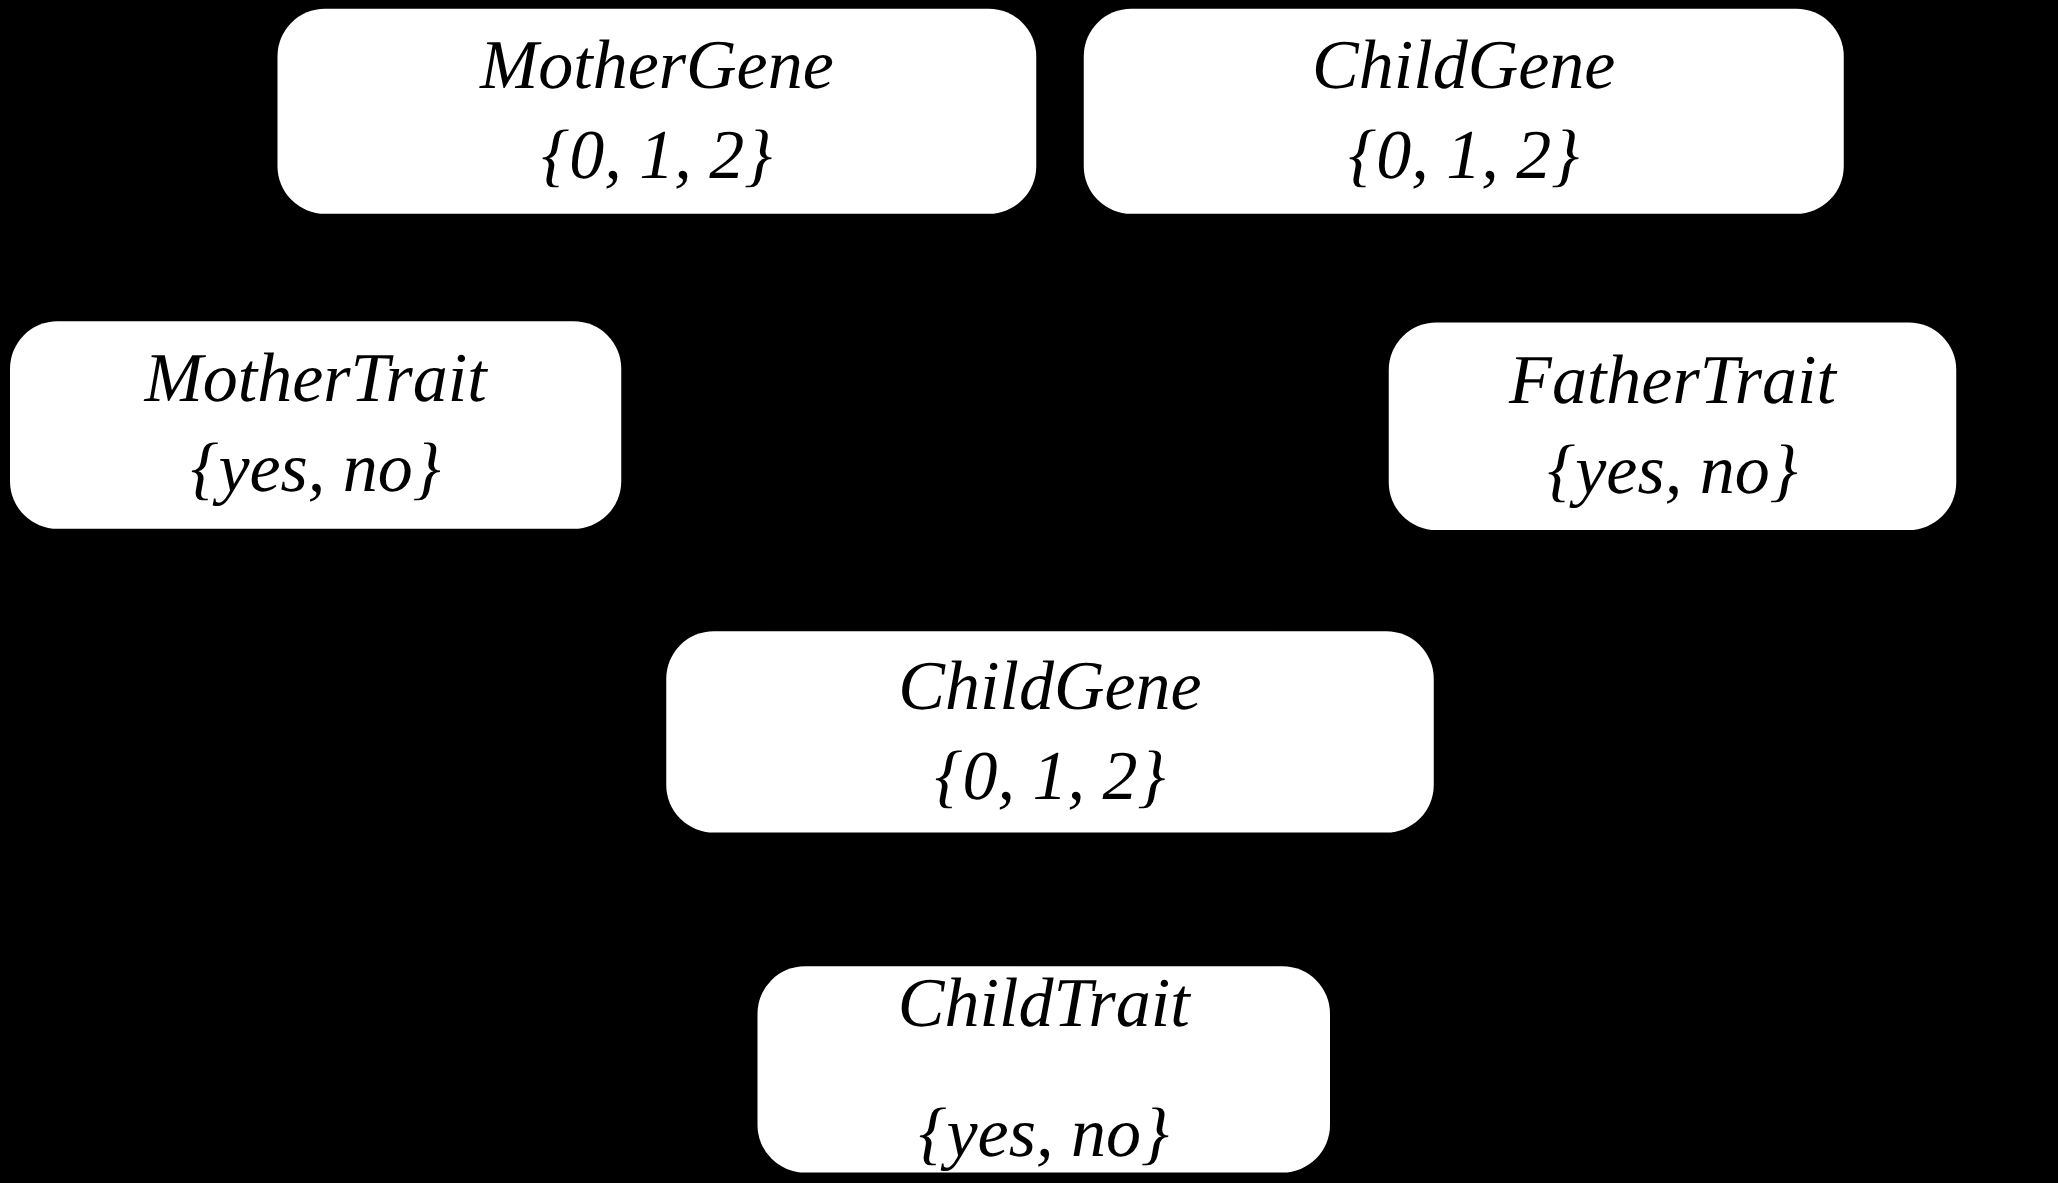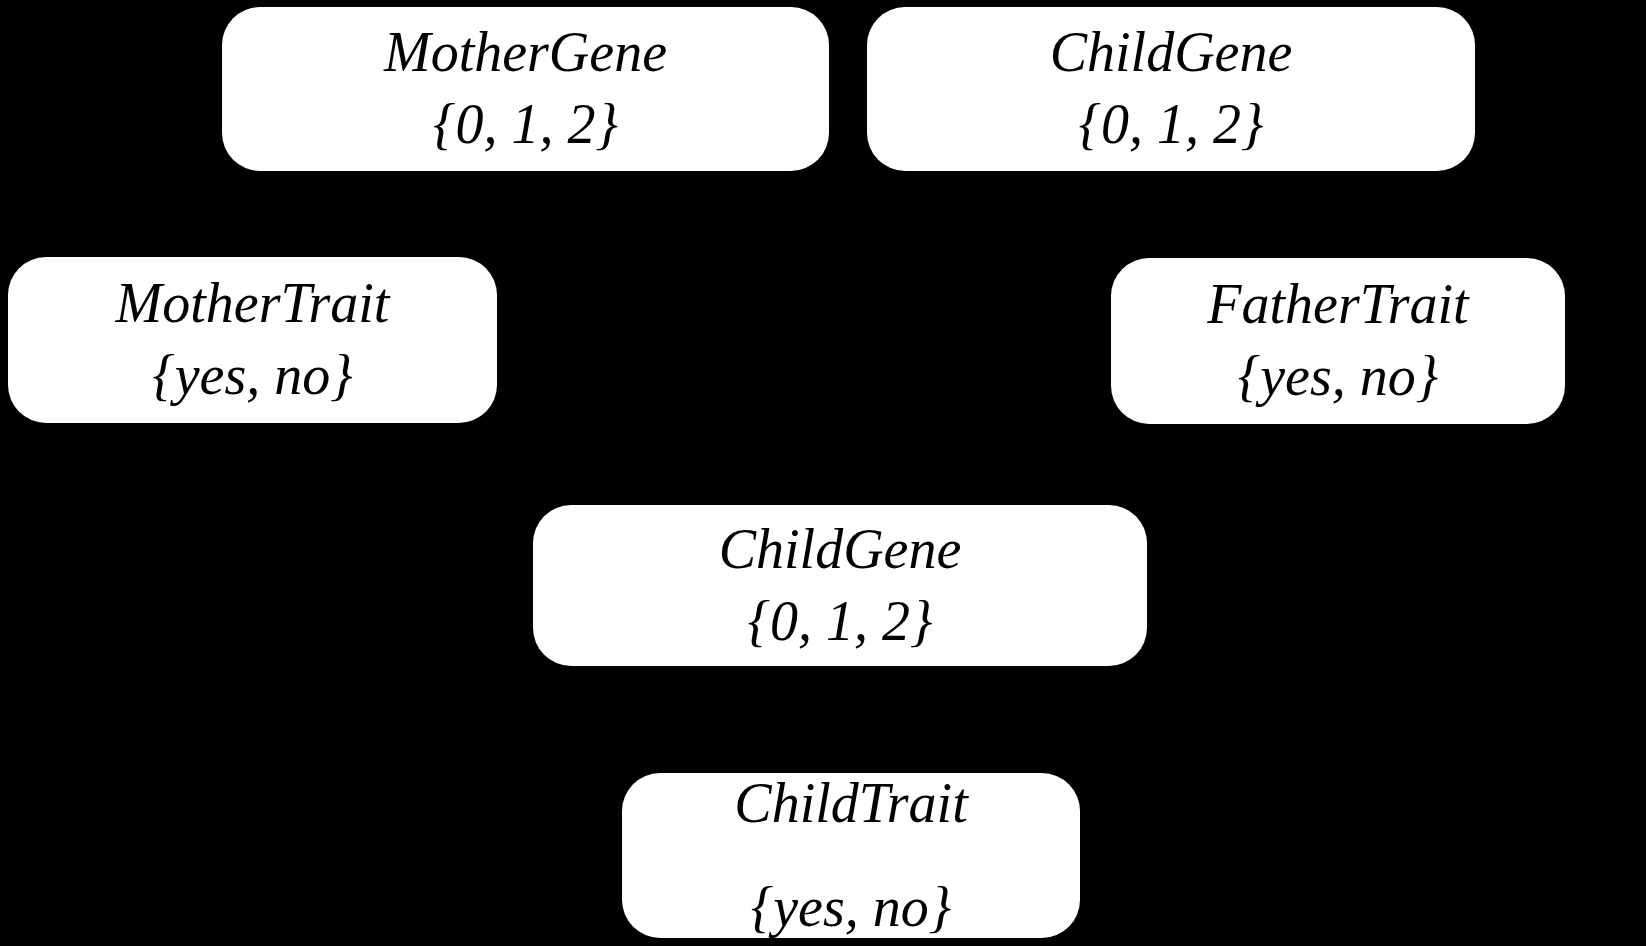--- a/index.html
+++ b/index.html
@@ -53,17 +53,17 @@
       <div class="node-domain">{yes, no}</div>
     </div>
     <div class="node" style="left: 1111px; top: 258px; width: 454px; height: 166px; background: rgb(255, 255, 255); color: rgb(0, 0, 0); font-style: italic;">
       <div class="node-label">FatherTrait</div>
       <div class="node-domain">{yes, no}</div>
     </div>
     <div class="node" style="left: 533px; top: 505px; width: 614px; height: 161px; background: rgb(255, 255, 255); color: rgb(0, 0, 0); font-family: Liberation Serif, serif;">
       <div class="node-label">ChildGene</div>
       <div class="node-domain">{0, 1, 2}</div>
     </div>
-    <div class="node" style="left: 622px; top: 773px; width: 458px; height: 165px; background: rgb(255, 255, 255); color: rgb(0, 0, 0); gap: 32px;">
+    <div class="node" style="left: 606px; top: 773px; width: 458px; height: 165px; background: rgb(255, 255, 255); color: rgb(0, 0, 0); gap: 32px;">
       <div class="node-label">ChildTrait</div>
       <div class="node-domain">{yes, no}</div>
     </div>
   </div>
 
 </body></html>

